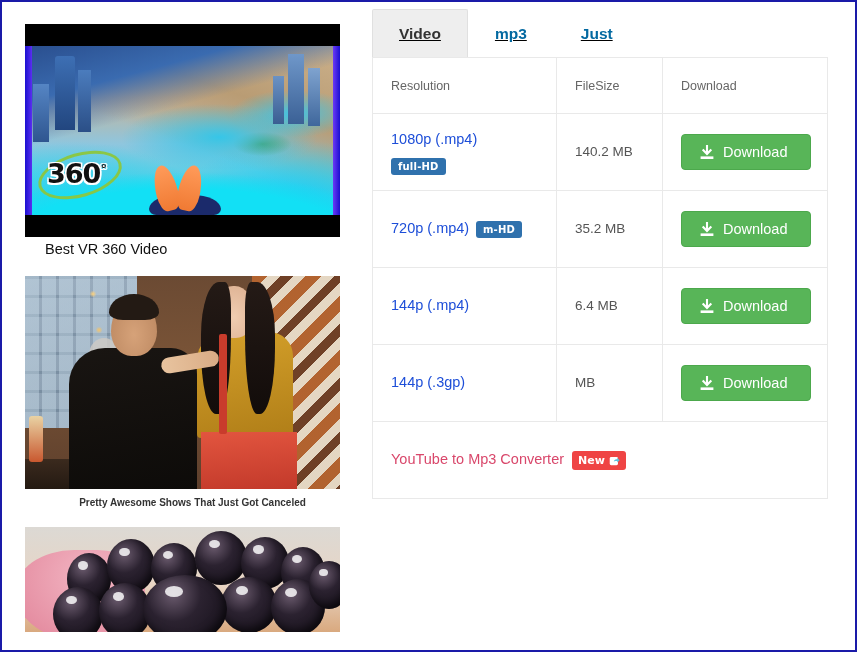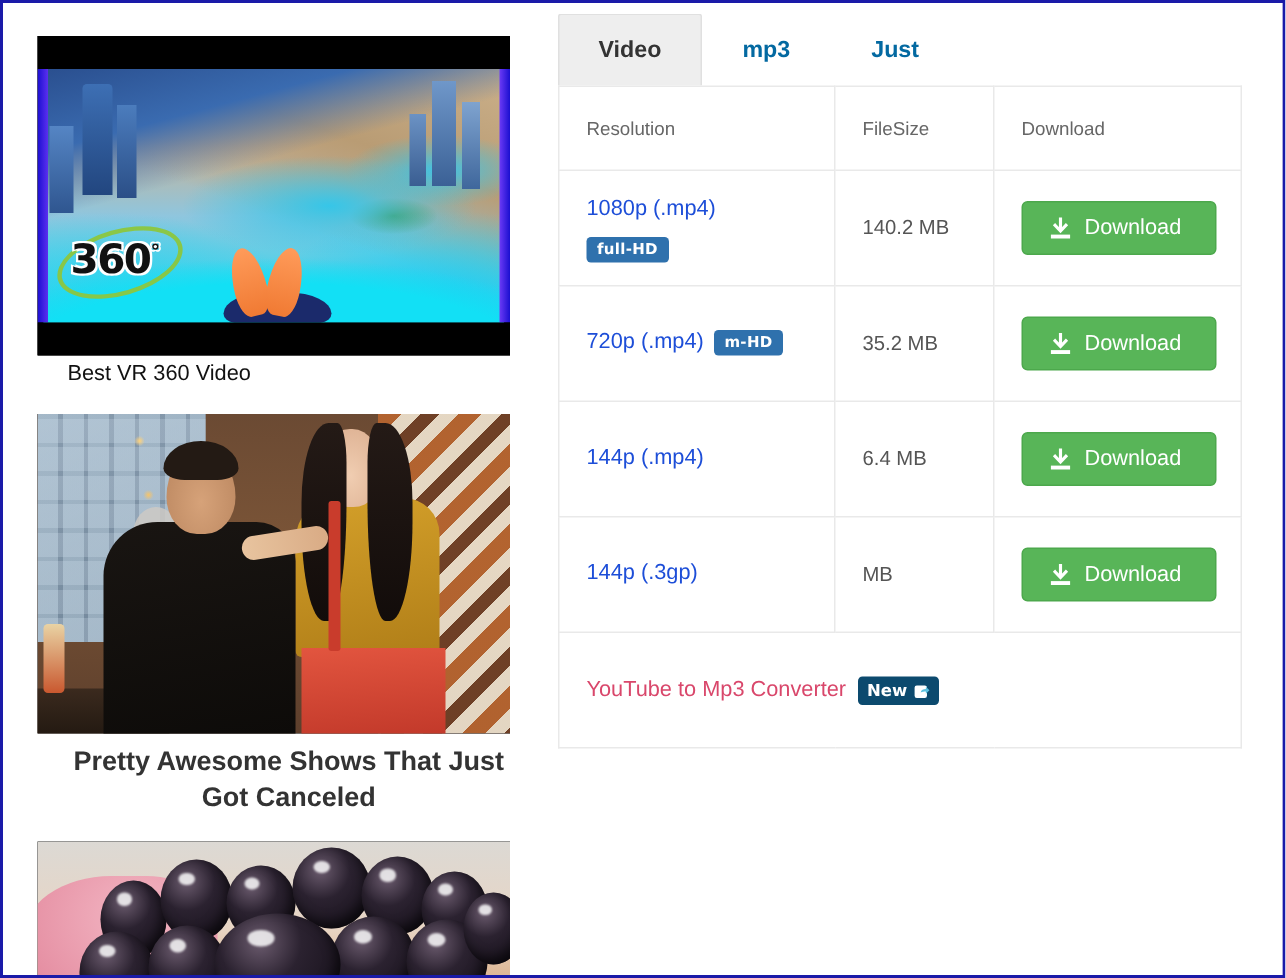--- a/index.html
+++ b/index.html
@@ -52,21 +52,21 @@
     font-size: 14.5px;
     color: #111;
     line-height: 1.25;
     padding-top: 3px;
     margin-left: 20px;
   }
   .thumb-caption.bold {
     font-weight: bold;
     text-align: center;
     color: #333;
-    font-size: 18px;
+    font-size: 10px;
     padding-top: 7px;
     line-height: 1.3;
   }
 
   
   .vr-wrap { position: absolute; inset: 0; background:#000; }
   .vr-letterbox-top, .vr-letterbox-bot {
     position: absolute; left: 0; right: 0; height: 22px; background: #000; z-index: 6;
   }
   .vr-letterbox-top { top: 0; }
@@ -269,20 +269,21 @@
   .panel {
     width: 455px;
   }
   
   .tabs {
     display: flex;
     align-items: flex-end;
     height: 48px;
     position: relative;
     z-index: 3;
+    text-decoration: underline;
   }
   .tab {
     height: 48px;
     line-height: 48px;
     padding: 0 26px;
     font-size: 15.5px;
     font-weight: bold;
     color: #0369a1;
     cursor: pointer;
     background: transparent;
@@ -362,21 +363,21 @@
   .mp3-link {
     font-size: 14.5px;
     color: #d9476b;
     text-decoration: none;
     cursor: pointer;
   }
   .badge-new {
     display: inline-flex;
     align-items: center;
     gap: 4px;
-    background: #0c4a6e;
+    background: #ef4444;
     color: #fff;
     font-size: 11px;
     font-weight: bold;
     border-radius: 3px;
     padding: 3px 6px;
     margin-left: 8px;
     vertical-align: middle;
     font-family: "DejaVu Sans", sans-serif;
     text-align: center;
   }

